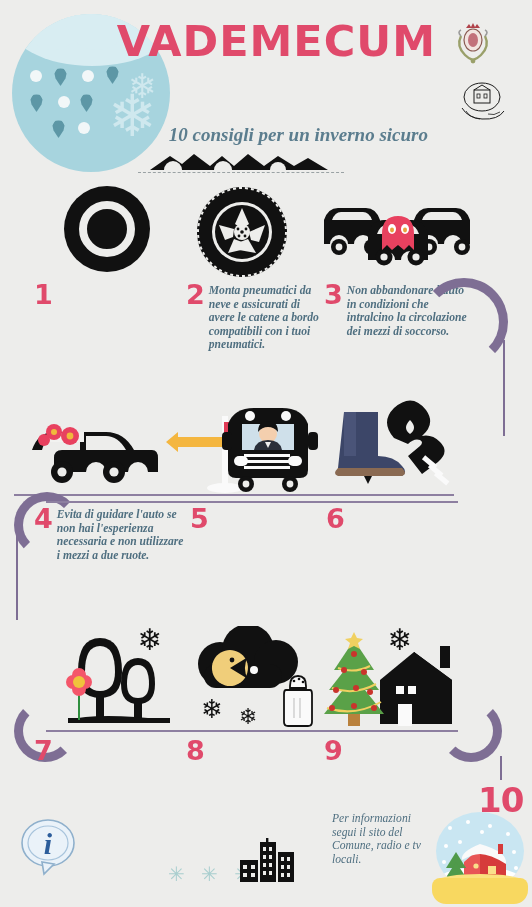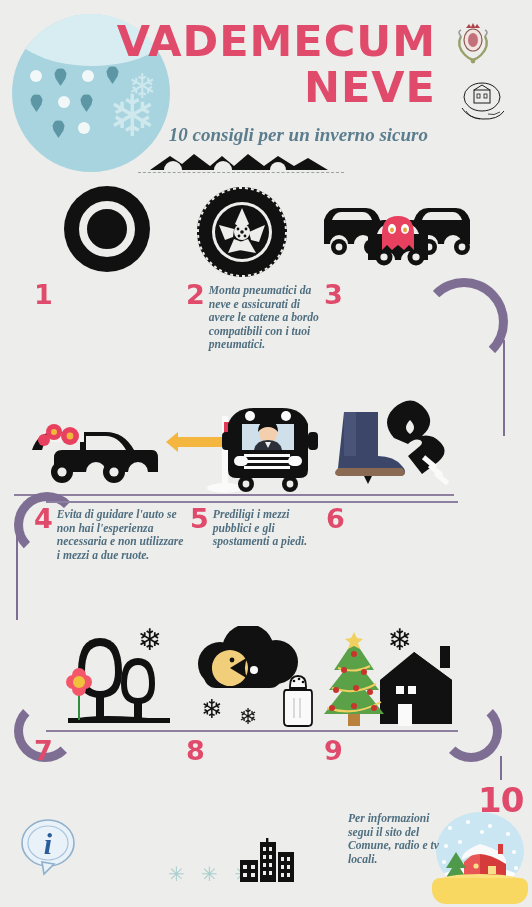--- a/index.html
+++ b/index.html
@@ -136,23 +136,23 @@
     font-size: 11px; line-height: 14px; color: #1c1c1c;
     letter-spacing: 0.4px;
   }
   .asterisks {
     position: absolute; left: 168px; top: 862px;
     color: #aacfcf; font-size: 20px; letter-spacing: 5px;
     font-family: "DejaVu Sans", sans-serif;
   }
   .city-icon { position: absolute; left: 238px; top: 838px; width: 58px; height: 44px; }
   .footer-info-text {
-    position: absolute; left: 348px; top: 812px; width: 106px;
+    position: absolute; left: 332px; top: 812px; width: 106px;
     font-family: "Liberation Serif", serif;
-    font-style: italic; font-weight: bold;
+    font-style: italic; font-weight: normal;
     font-size: 11.6px; line-height: 13.6px; color: #4f6f80;
   }
 </style>
 </head>
 <body>
 
 <div id="page">
 
   <div id="header">
 
@@ -173,21 +173,20 @@
 
       <div class="wc-drop" style="left:40px; top:106px;"></div>
       <div class="wc-dot" style="left:66px; top:108px;"></div>
 
       <span class="wc-flake" style="left:96px; top:74px;">❄</span>
       <span class="wc-flake small" style="left:116px; top:56px;">❄</span>
     </div>
 
     <div class="title-main">
       <div>VADEMECUM</div>
-      <div>NEVE</div>
     </div>
 
     <div class="title-sub">10 consigli per un inverno sicuro</div>
 
     <svg class="skyline-strip" viewBox="0 0 182 20">
       <path fill="#111" d="M2 20 L22 6 L34 14 L46 4 L62 16 L74 6 L86 16 L100 4 L116 16 L130 6 L146 16 L160 8 L180 20 Z"></path>
       <path fill="#ededeb" d="M16 20 a9 9 0 0 1 18 0 Z"></path>
       <path fill="#ededeb" d="M66 20 a9 9 0 0 1 18 0 Z"></path>
       <path fill="#ededeb" d="M122 20 a8 8 0 0 1 16 0 Z"></path>
       <rect fill="#ededeb" x="22" y="13" width="1.4" height="7"></rect>
@@ -278,20 +277,21 @@
 
   <div class="tip" style="left:34px; top:284px; width:150px;">
     <span class="tip-num">1</span>
   </div>
   <div class="tip" style="left:186px; top:284px; width:140px;">
     <span class="tip-num">2</span>
     <span class="tip-text">Monta pneumatici da neve e assicurati di avere le catene a bordo compatibili con i tuoi pneumatici.</span>
   </div>
   <div class="tip" style="left:324px; top:284px; width:150px;">
     <span class="tip-num">3</span>
+    <span class="tip-text">Non abbandonare l'auto in condizioni che intralcino la circolazione dei mezzi di soccorso.</span>
   </div>
 
   <div class="conn">
     <div class="conn-arc" style="left:420px; top:278px; width:88px; height:88px;
          border-color:#7e6e94 #7e6e94 transparent transparent; transform:rotate(0deg);"></div>
     <div class="conn-line" style="left:503px; top:340px; height:96px;"></div>
   </div>
 
   <div class="icons-band" style="top:398px; height:96px;">
 
@@ -374,21 +374,20 @@
     <div class="conn-line" style="left:16px; top:524px; height:96px;"></div>
   </div>
   <div class="hrule" style="left:46px; top:501px; width:412px;"></div>
 
   <div class="tip" style="left:34px; top:508px; width:154px;">
     <span class="tip-num">4</span>
     <span class="tip-text">Evita di guidare l'auto se non hai l'esperienza necessaria e non utilizzare i mezzi a due ruote.</span>
   </div>
   <div class="tip" style="left:190px; top:508px; width:124px;">
     <span class="tip-num">5</span>
-    <span class="tip-text">Prediligi i mezzi pubblici e gli spostamenti a piedi.</span>
   </div>
   <div class="tip" style="left:326px; top:508px; width:130px;">
     <span class="tip-num">6</span>
   </div>
 
   <div class="icons-band" style="top:624px; height:106px;">
 
     <svg class="icon-cell" style="left:62px; top:0; width:126px; height:106px;" viewBox="0 0 126 106">
       <path fill="#111" d="M38 14 q22 0 22 34 q0 26 -22 26 q-22 0 -22 -26 q0 -34 22 -34 z"></path>
       <path fill="#ededeb" d="M38 22 q15 0 15 26 q0 19 -15 19 q-15 0 -15 -19 q0 -26 15 -26 z"></path>

